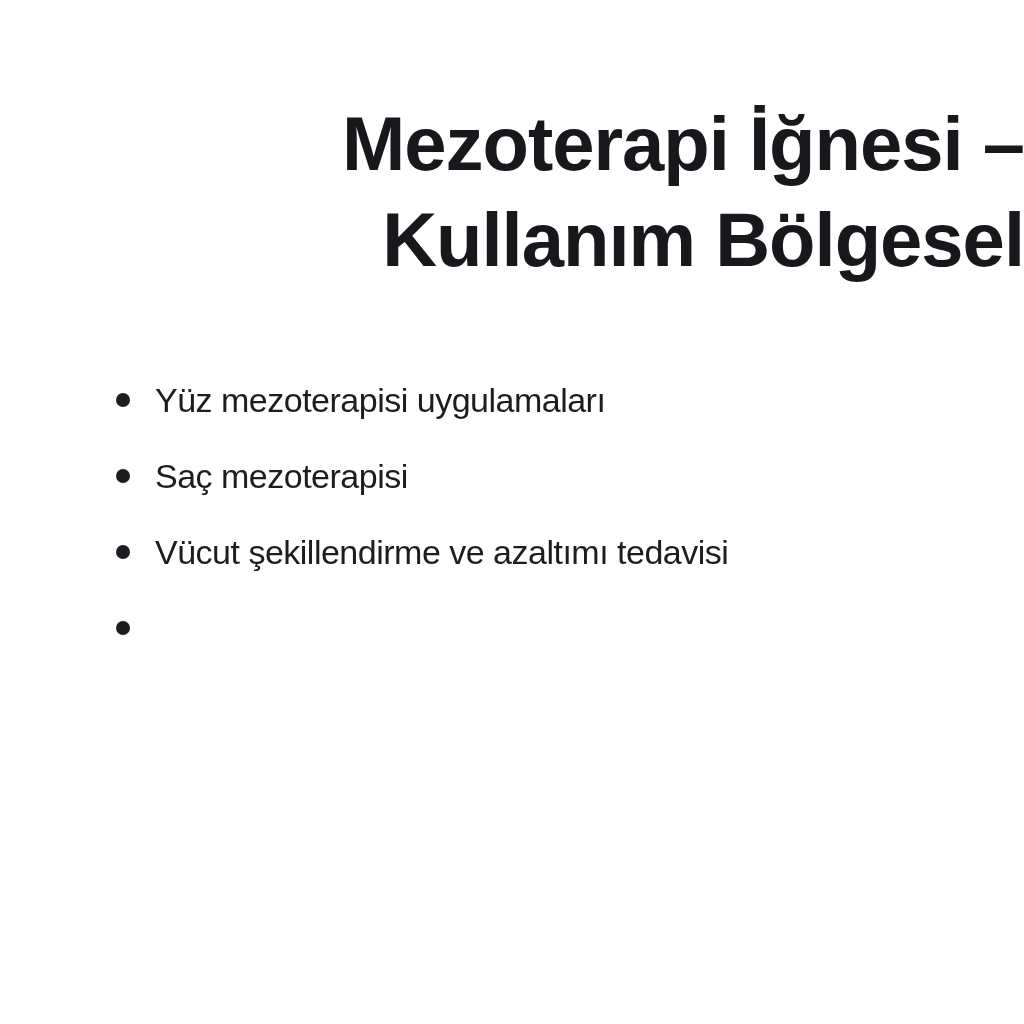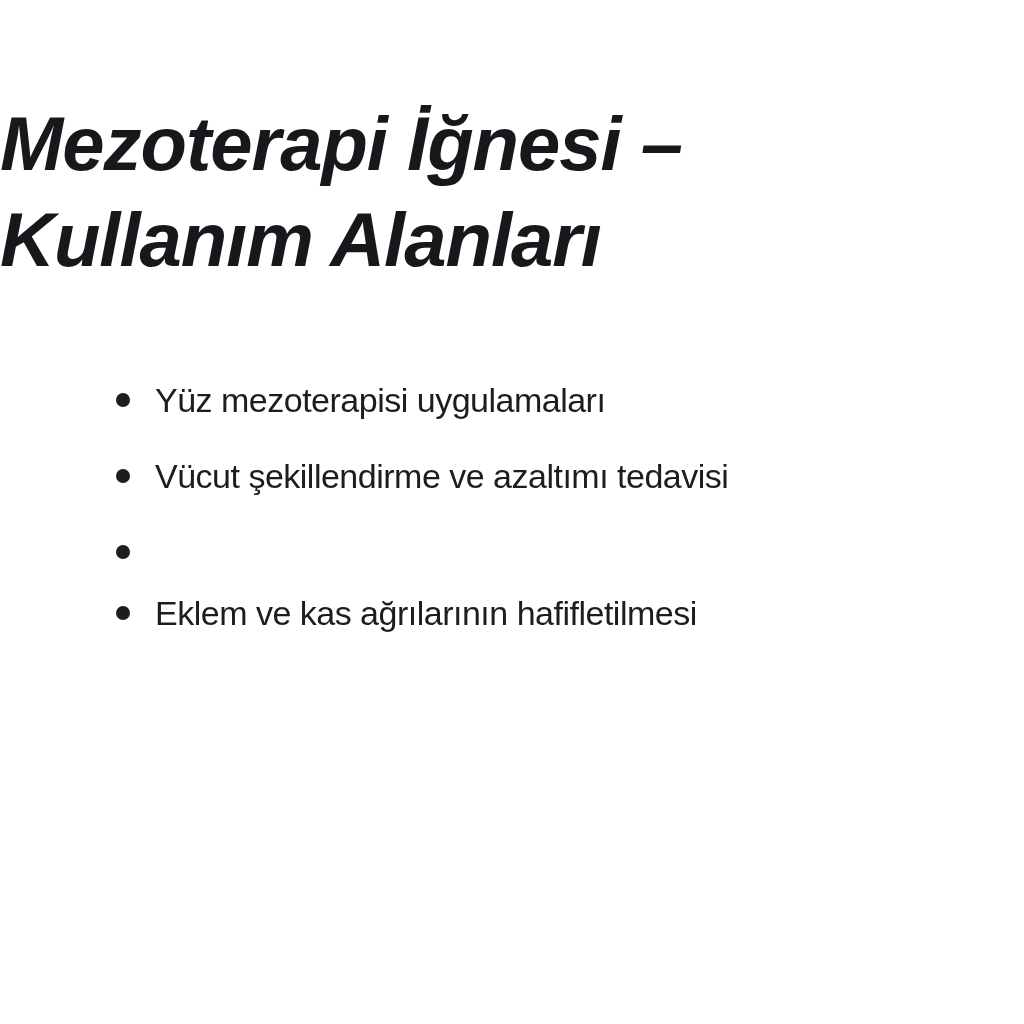--- a/index.html
+++ b/index.html
@@ -15,22 +15,21 @@
     overflow: hidden;
     font-family: "Liberation Sans", sans-serif;
     color: #1b1d20;
     box-sizing: border-box;
   }
   .title-block {
     position: absolute;
     top: 96px;
     left: 0;
     width: 1024px;
-    text-align: left;
-    font-style: italic;
+    text-align: right;
   }
   .title-line {
     font-size: 76px;
     line-height: 96px;
     font-weight: 700;
     color: #16181b;
     letter-spacing: -1px;
     white-space: nowrap;
   }
   .bullet-list {
@@ -63,34 +62,34 @@
     margin-right: 25px;
   }
 </style>
 </head>
 <body>
 
 <div class="slide">
 
   <div class="title-block">
     <div class="title-line">Mezoterapi İğnesi –</div>
-    <div class="title-line">Kullanım Alanları</div>
+    <div class="title-line">Kullanım Bölgesel</div>
   </div>
 
   <ul class="bullet-list">
     <li class="bullet-item">
       <span class="bullet-dot"></span>
       <span>Yüz mezoterapisi uygulamaları</span>
     </li>
     <li class="bullet-item">
       <span class="bullet-dot"></span>
+      <span>Saç mezoterapisi</span>
+    </li>
+    <li class="bullet-item">
+      <span class="bullet-dot"></span>
       <span>Vücut şekillendirme ve azaltımı tedavisi</span>
     </li>
     <li class="bullet-item">
       <span class="bullet-dot"></span>
-    </li>
-    <li class="bullet-item">
-      <span class="bullet-dot"></span>
-      <span>Eklem ve kas ağrılarının hafifletilmesi</span>
     </li>
   </ul>
 
 </div>
 
 </body></html>

